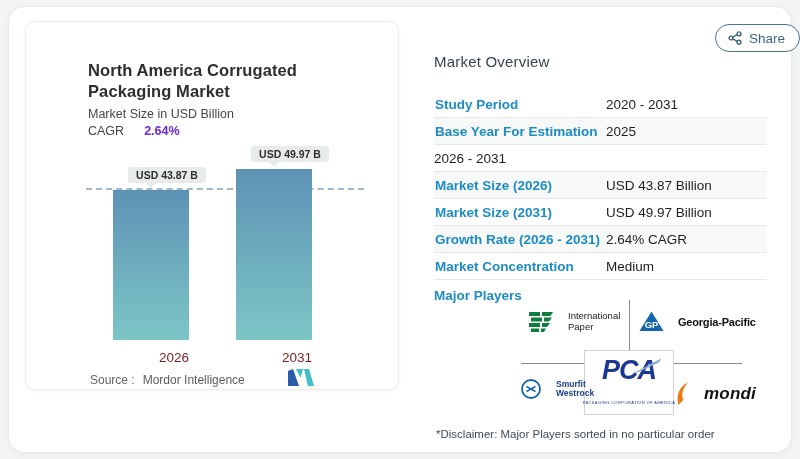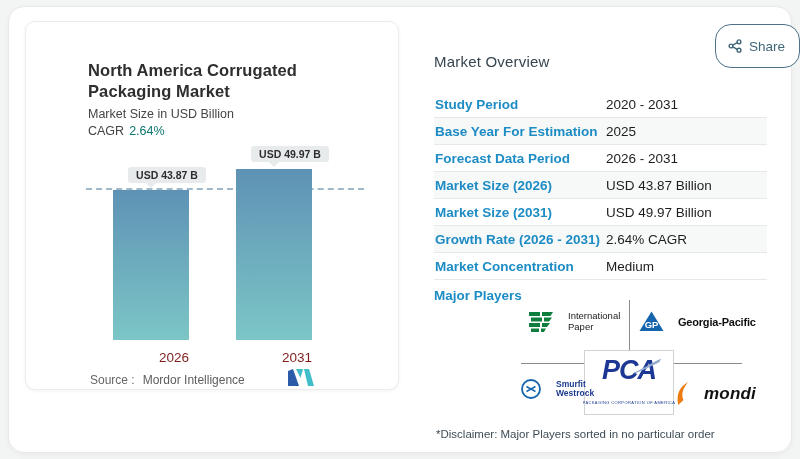--- a/index.html
+++ b/index.html
@@ -12,21 +12,21 @@
     box-shadow:0 2px 6px rgba(0,0,0,0.04); }
 
   
   .chart-card { position:absolute; left:16px; top:14px; width:374px; height:369px;
     background:#ffffff; border:1px solid #ececec; border-radius:10px;
     box-shadow:0 1px 4px rgba(0,0,0,0.05); }
   .chart-head { position:absolute; left:62px; top:38px; width:290px; }
   .chart-title { font-size:16.5px; line-height:21px; font-weight:700; color:#2e2e2e; letter-spacing:.1px; }
   .chart-subtitle { margin-top:5px; font-size:12.5px; color:#454545; }
   .cagr-line { margin-top:3px; font-size:12.5px; color:#454545; }
-  .cagr-value { color:#0f766e; margin-left:5px; }
+  .cagr-value { color:#6d28d9; margin-left:20px;font-weight:bold; }
 
   .plot { position:absolute; left:0; top:0; width:100%; height:100%; }
   .ref-line { position:absolute; left:60px; width:278px; height:0;
     border-top:2px dashed #8fadc2; opacity:.85; }
   .bar-group { position:absolute; bottom:49px; width:76px;
     display:flex; flex-direction:column; align-items:center; }
   .bar-group.g1 { left:87px; }
   .bar-group.g2 { left:210px; }
   .value-pill { background:#e8ebec; border-radius:3px; padding:2px 8px;
     font-size:10.5px; font-weight:700; color:#2d2d2d; white-space:nowrap;margin-left:32px; }
@@ -35,21 +35,21 @@
   .bar { width:76px; background:linear-gradient(#5e92b5,#7cc6c6); }
   .cat-label { position:absolute; width:76px; top:328px; text-align:right;
     font-size:13.5px; color:#7f1d1d; }
   .cat-label.c1 { left:87px; } .cat-label.c2 { left:210px; }
 
   .source-row { position:absolute; left:64px; top:351px; font-size:12px; color:#666; }
   .source-row .src-val { margin-left:8px; color:#5d5d5d; }
   .mi-logo { position:absolute; left:262px; top:347px; }
 
   
-  .share-btn { position:absolute; left:706px; top:17px; height:44px;
+  .share-btn { position:absolute; left:706px; top:17px; height:28px;
     display:flex; align-items:center; gap:7px; padding:0 14px 0 12px;
     background:#fff; border:1.5px solid #4d7389; border-radius:16px;
     color:#3e6679; font-size:13.5px; font-family:inherit; cursor:pointer; }
   .ov-heading { position:absolute; left:425px; top:46px; font-size:15px; font-weight:500;
     color:#36454f; letter-spacing:.2px; }
 
   .ov-table { position:absolute; left:425px; top:84px; width:333px; }
   .ov-row { display:flex; align-items:center; height:27px; border-bottom:1px solid #e7e8e8; }
   .ov-row:nth-child(even) { background:#f7f8f8; }
   .ov-label { width:172px; padding-left:1px; font-size:13.5px; font-weight:700; color:#1d8cc4; }
@@ -138,21 +138,20 @@
     <div class="ov-table">
       <div class="ov-row">
         <span class="ov-label">Study Period</span>
         <span class="ov-value">2020 - 2031</span>
       </div>
       <div class="ov-row">
         <span class="ov-label">Base Year For Estimation</span>
         <span class="ov-value">2025</span>
       </div>
       <div class="ov-row">
-        <span class="ov-label">Forecast Data Period</span>
         <span class="ov-value">2026 - 2031</span>
       </div>
       <div class="ov-row">
         <span class="ov-label">Market Size (2026)</span>
         <span class="ov-value">USD 43.87 Billion</span>
       </div>
       <div class="ov-row">
         <span class="ov-label">Market Size (2031)</span>
         <span class="ov-value">USD 49.97 Billion</span>
       </div>

